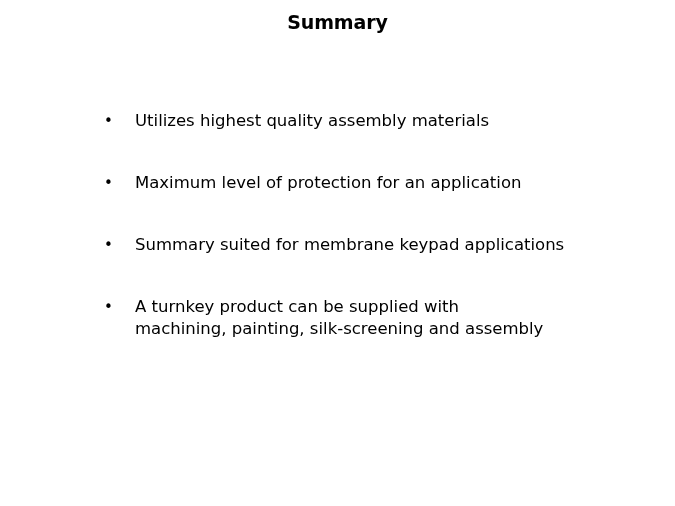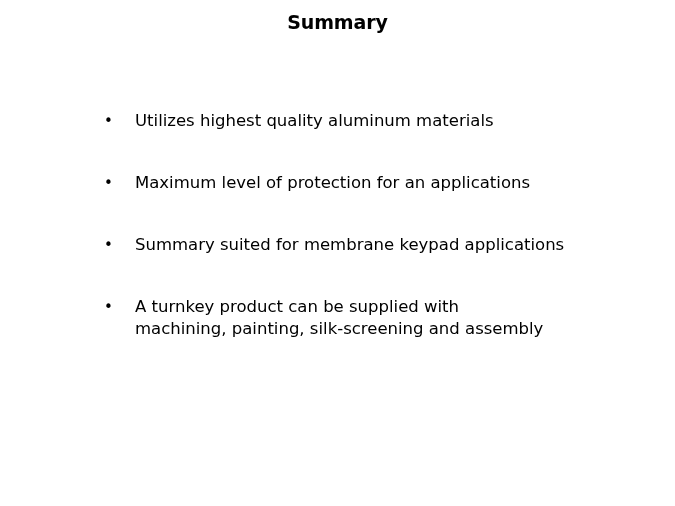--- a/index.html
+++ b/index.html
@@ -72,26 +72,26 @@
 <body>
 
 <div id="slide">
 
   <div class="slide-title">Summary</div>
 
   <ul class="bullet-list">
 
     <li class="bullet-item">
       <span class="bullet-marker">•</span>
-      <span class="bullet-text">Utilizes highest quality aluminum materials</span>
+      <span class="bullet-text">Utilizes highest quality assembly materials</span>
     </li>
 
     <li class="bullet-item">
       <span class="bullet-marker">•</span>
-      <span class="bullet-text">Maximum level of protection for an applications</span>
+      <span class="bullet-text">Maximum level of protection for an application</span>
     </li>
 
     <li class="bullet-item">
       <span class="bullet-marker">•</span>
       <span class="bullet-text">Summary suited for membrane keypad applications</span>
     </li>
 
     <li class="bullet-item">
       <span class="bullet-marker">•</span>
       <span class="bullet-text">A turnkey product can be supplied with

